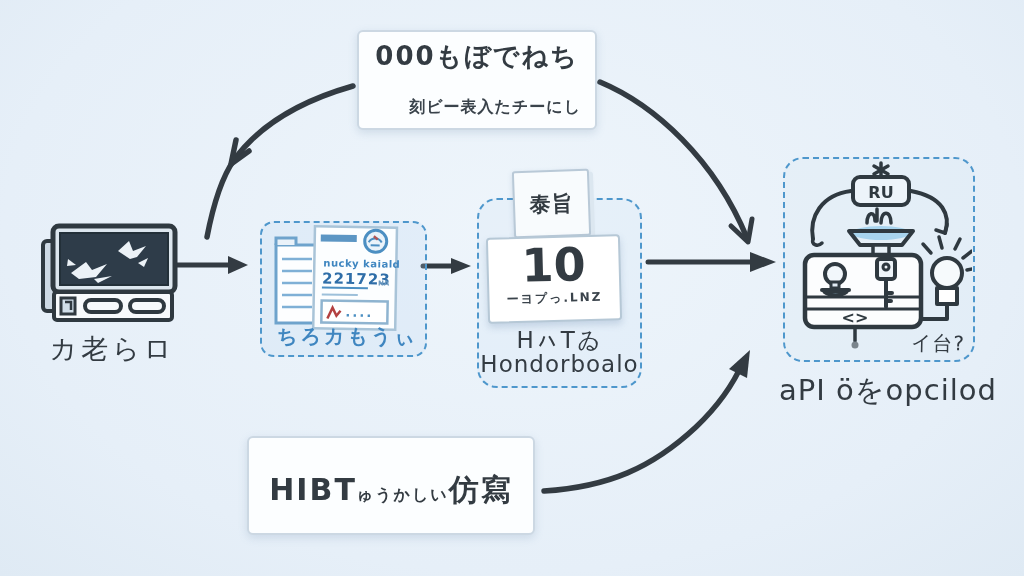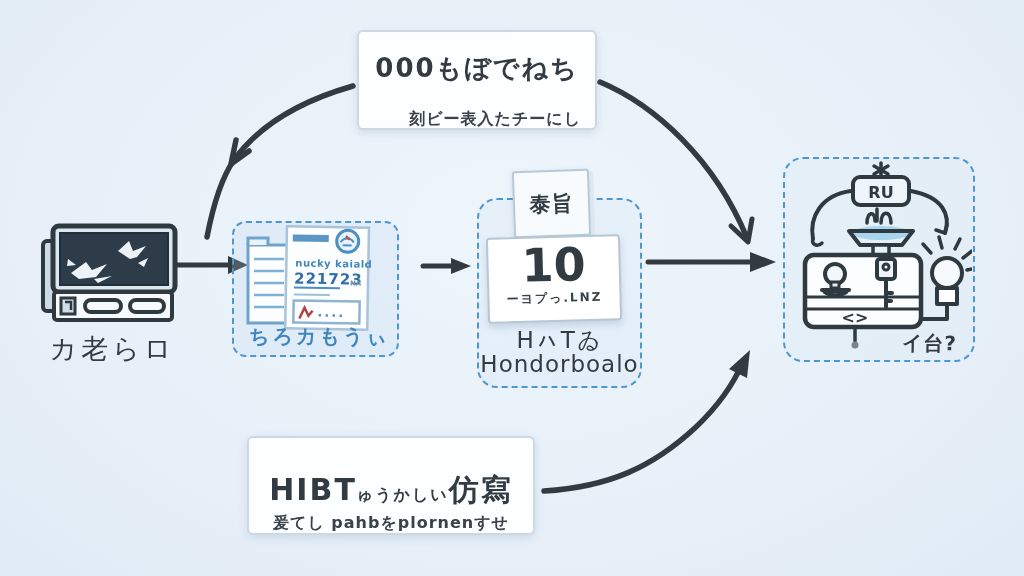--- a/index.html
+++ b/index.html
@@ -21,21 +21,21 @@
     background:#fcfeff;
     border:2px solid #ccd8e3;
     border-radius:6px;
     box-shadow:0 3px 8px rgba(110,140,175,.22);
     text-align:center;
     box-sizing:border-box;
   }
   .note .l1{font-weight:700;letter-spacing:2px;}
   .note .l2{font-weight:600;color:#3a434b;letter-spacing:1px;}
 
-  #top-note{left:357px;top:30px;width:240px;height:100px;padding-top:19px;}
+  #top-note{left:357px;top:30px;width:240px;height:100px;padding-top:7px;}
   #top-note .l1{font-size:26px;}
   #top-note .l2{font-size:16px;margin-top:23px;text-align:right;padding-right:14px;}
 
   #bottom-note{left:247px;top:436px;width:288px;height:99px;padding-top:32px;}
   #bottom-note .l1{font-size:30px;}
   #bottom-note .l1 .small{font-size:16px;font-weight:700;}
   #bottom-note .l2{font-size:16px;margin-top:2px;}
 
   
   .caption{
@@ -44,34 +44,34 @@
   #source-caption{left:25px;top:331px;width:175px;font-size:27px;letter-spacing:4px;}
   #counter-caption1{left:477px;top:325px;width:165px;font-size:23px;letter-spacing:2px;}
   #counter-caption2{left:467px;top:351px;width:185px;font-size:23px;letter-spacing:1px;}
   #api-caption{left:773px;top:371px;width:230px;font-size:29px;letter-spacing:1px;}
 
   
   .dashed{
     border:2.5px dashed #4e97cc;
     box-sizing:border-box;
   }
-  #receipt-box{left:232px;top:221px;width:167px;height:136px;border-radius:14px;
+  #receipt-box{left:260px;top:221px;width:167px;height:136px;border-radius:14px;
     background:rgba(185,214,240,.22);text-decoration:underline;}
   #counter-box{left:477px;top:198px;width:165px;height:190px;border-radius:20px;
     background:rgba(200,222,242,.18);}
   #api-box{left:783px;top:157px;width:192px;height:205px;border-radius:20px;
     background:rgba(205,226,244,.14);}
 
   #receipt-caption{
     position:absolute;left:0;bottom:5px;width:100%;text-align:left;
     color:#3f86c0;font-weight:700;font-size:20px;letter-spacing:3px;padding-left:15px;
   }
   #api-note{
-    position:absolute;right:16px;bottom:3px;
-    color:#333b42;font-weight:700;font-size:20px;letter-spacing:1px;
+    position:absolute;right:8px;bottom:3px;
+    color:#333b42;font-weight:400;font-size:20px;letter-spacing:1px;
     transform:rotate(1deg);
   }
 
   
   #counter-tab{
     left:513px;top:170px;width:73px;height:63px;
     background:#f8fbfd;border:2px solid #b9c9d7;border-radius:3px;
     box-shadow:4px 3px 0 #dce7f0, 0 2px 5px rgba(110,140,175,.25);
     transform:rotate(-2deg);
     display:flex;align-items:center;justify-content:center;
@@ -225,21 +225,21 @@
         <line x1="146" y1="94" x2="138" y2="85"></line>
         <line x1="157" y1="89" x2="154" y2="78"></line>
         <line x1="170" y1="90" x2="175" y2="80"></line>
         <line x1="178" y1="99" x2="187" y2="92"></line>
         <line x1="182" y1="111" x2="192" y2="109"></line>
       </g>
       <path d="M162,145 V160 H136"></path>
     </svg>
     <div id="api-note">イ台?</div>
   </div>
+  <div class="abs caption" id="api-caption">aPI ӧをopcilod</div>
 
   <div class="abs note" id="bottom-note">
     <div class="l1">
       <span>HIBT</span><span class="small">ゅうかしい</span><span>仿寫</span>
     </div>
-    <div class="l2">爰てし pahbをplornenすせ</div>
   </div>
 
 </div>
 
 </body></html>

